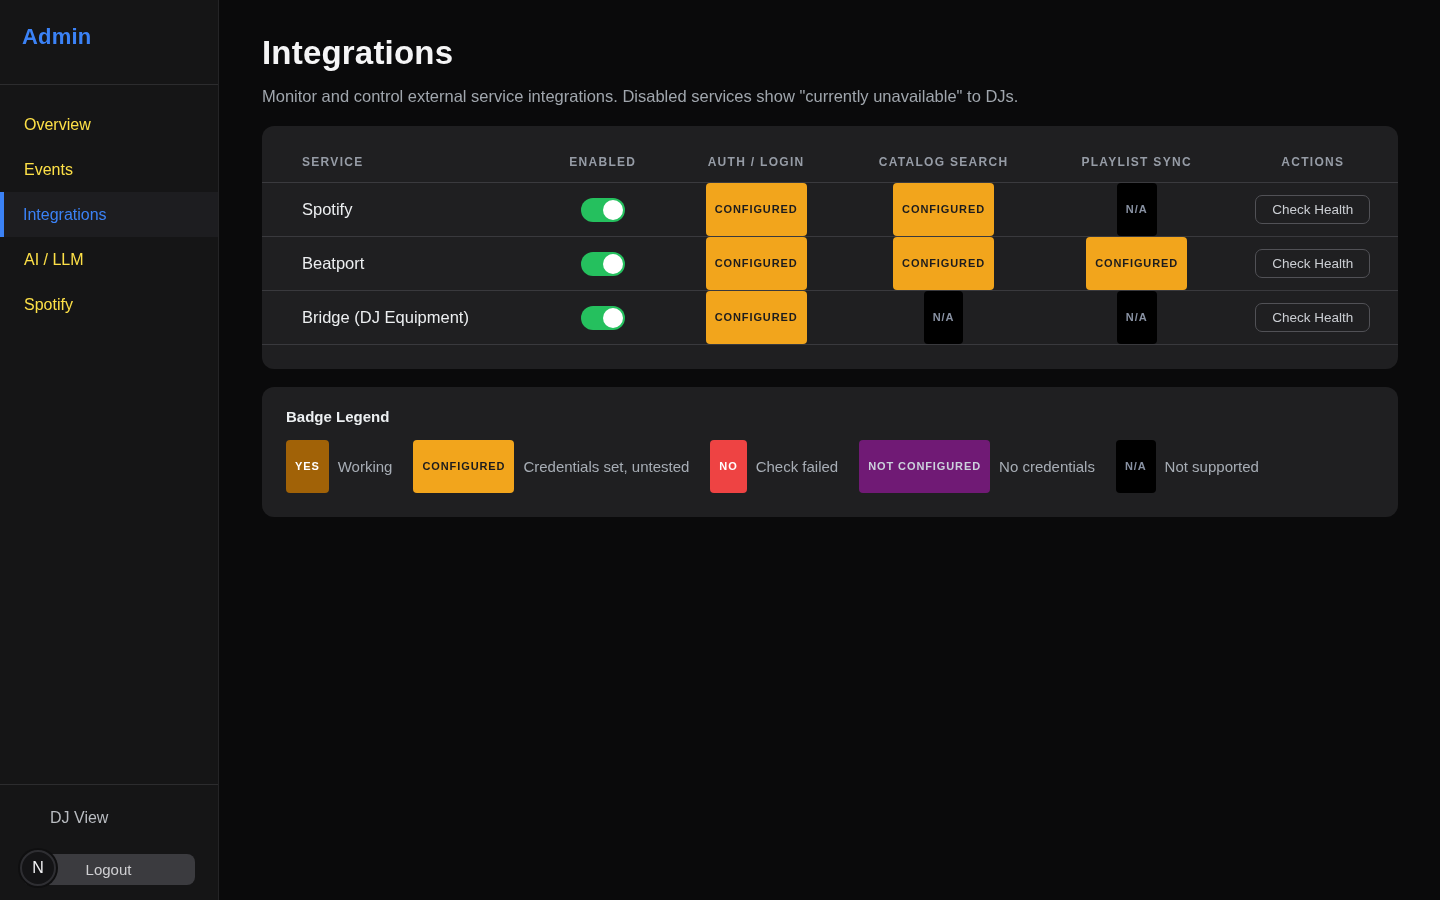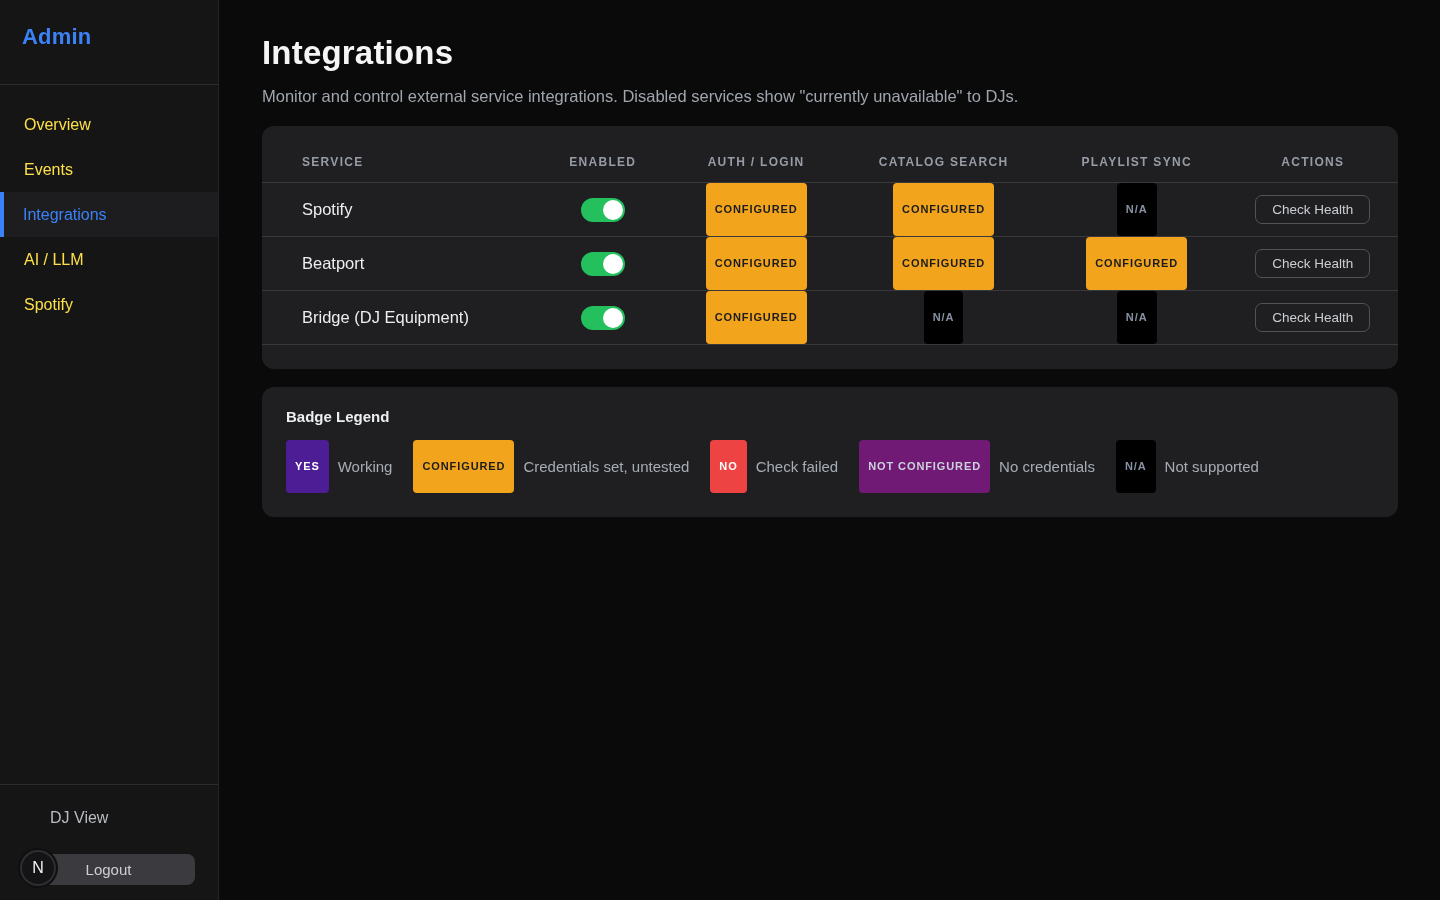--- a/index.html
+++ b/index.html
@@ -175,21 +175,21 @@
     padding: 21px 9px;
     border-radius: 4px;
     font-size: 11px;
     font-weight: 700;
     letter-spacing: 0.9px;
     line-height: 1;
     white-space: nowrap;
   }
   .badge.configured { background: #f2a51c; color: #1c1c1e; }
   .badge.na         { background: #000000; color: #8992a3; font-weight: 600; }
-  .badge.yes        { background: #4c1d95; color: #ffffff; }
+  .badge.yes        { background: #a16207; color: #ffffff; }
   .badge.no         { background: #ee4343; color: #ffffff; }
   .badge.notconf    { background: #701a75; color: #ccd2dc; font-weight: 600; }
 
   .check-health-btn {
     background: transparent;
     border: 1px solid #515156;
     border-radius: 7px;
     color: #cbced3;
     font-size: 13.5px;
     font-family: inherit;

